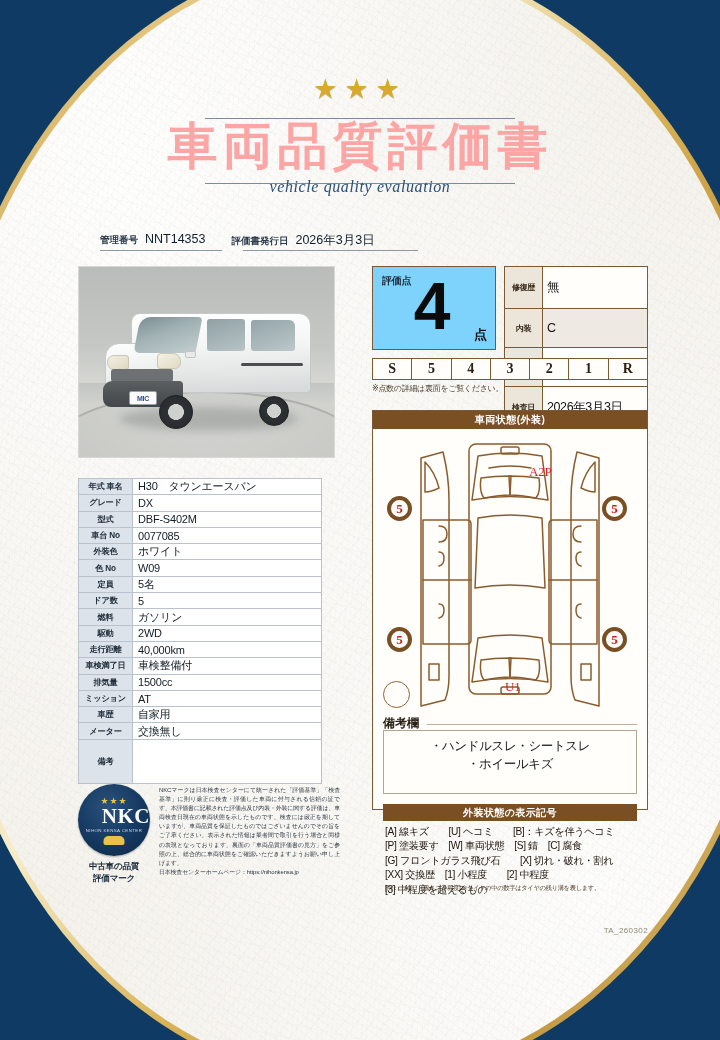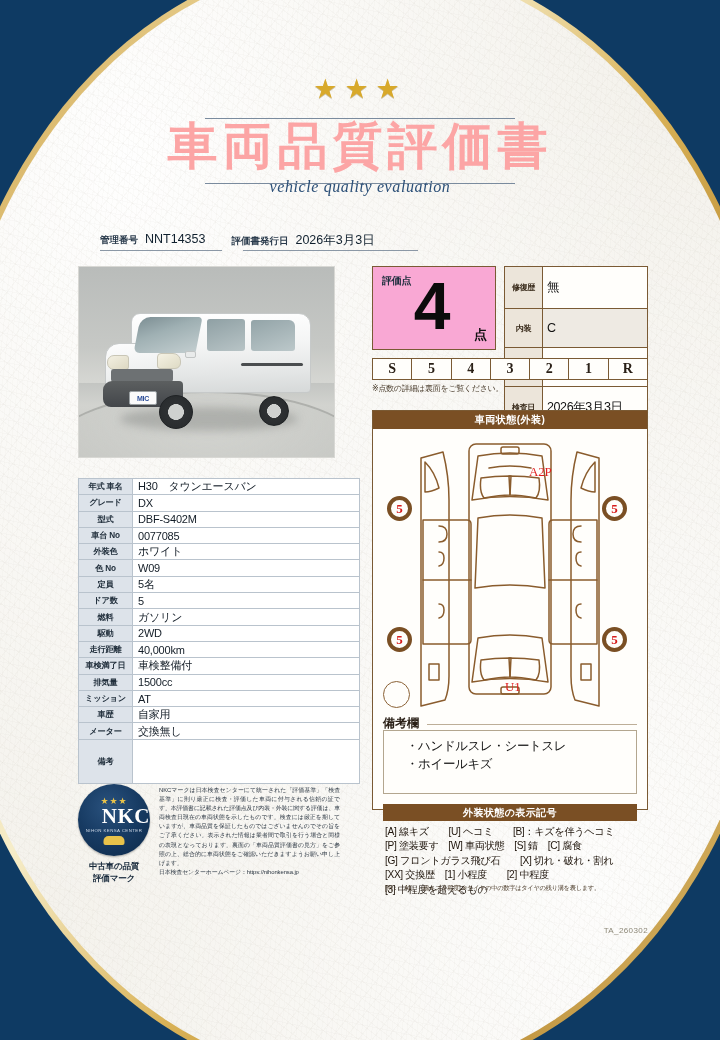--- a/index.html
+++ b/index.html
@@ -216,21 +216,21 @@
   }
   .van-trim {
     position: absolute; left: 140px; top: 56px; width: 62px; height: 3px;
     background: #4a4d4f; border-radius: 2px;
   }
 
   
   .spec {
     position: absolute;
     left: 78px; top: 478px;
-    width: 282px;
+    width: 244px;
     border-collapse: collapse;
     font-size: 9.6px;
   }
   .spec td {
     border: 1px solid #b9c3cd;
     padding: 0 5px;
     height: 16.3px;
     vertical-align: middle;
     color: #121c26;
   }
@@ -245,21 +245,21 @@
   }
   .spec td.v { font-size: 11px; background: #fff; letter-spacing: -.2px; }
   .spec tr.tall td { height: 44px; }
   .spec tr.tall td.k { vertical-align: middle; }
 
   
   .score-box {
     position: absolute;
     left: 372px; top: 266px;
     width: 124px; height: 84px;
-    background: #f9a8d4;
+    background: #7dd3fc;
     border: 1.6px solid #7a5a34;
   }
   .score-lbl {
     position: absolute; left: 9px; top: 7px;
     font-size: 10px; font-weight: 700; color: #20303f;
     letter-spacing: -.3px;
   }
   .score-num {
     position: absolute; left: 0; right: 6px; top: -4px;
     text-align: center;
@@ -396,20 +396,21 @@
     height: 1px; background: #bdae98;
   }
   .rem-box {
     position: absolute;
     left: 10px; right: 10px; top: 319px;
     height: 64px;
     border: 1px solid #b3a punkt;
     border: 1px solid #b3a68f;
     background: #fffefb;
     padding: 6px 22px;
+    text-align: center;
   }
   .rem-line {
     font-size: 12.5px;
     color: #151515;
     line-height: 18px;
     letter-spacing: -.4px;
   }
 
   
   .leg-head {

